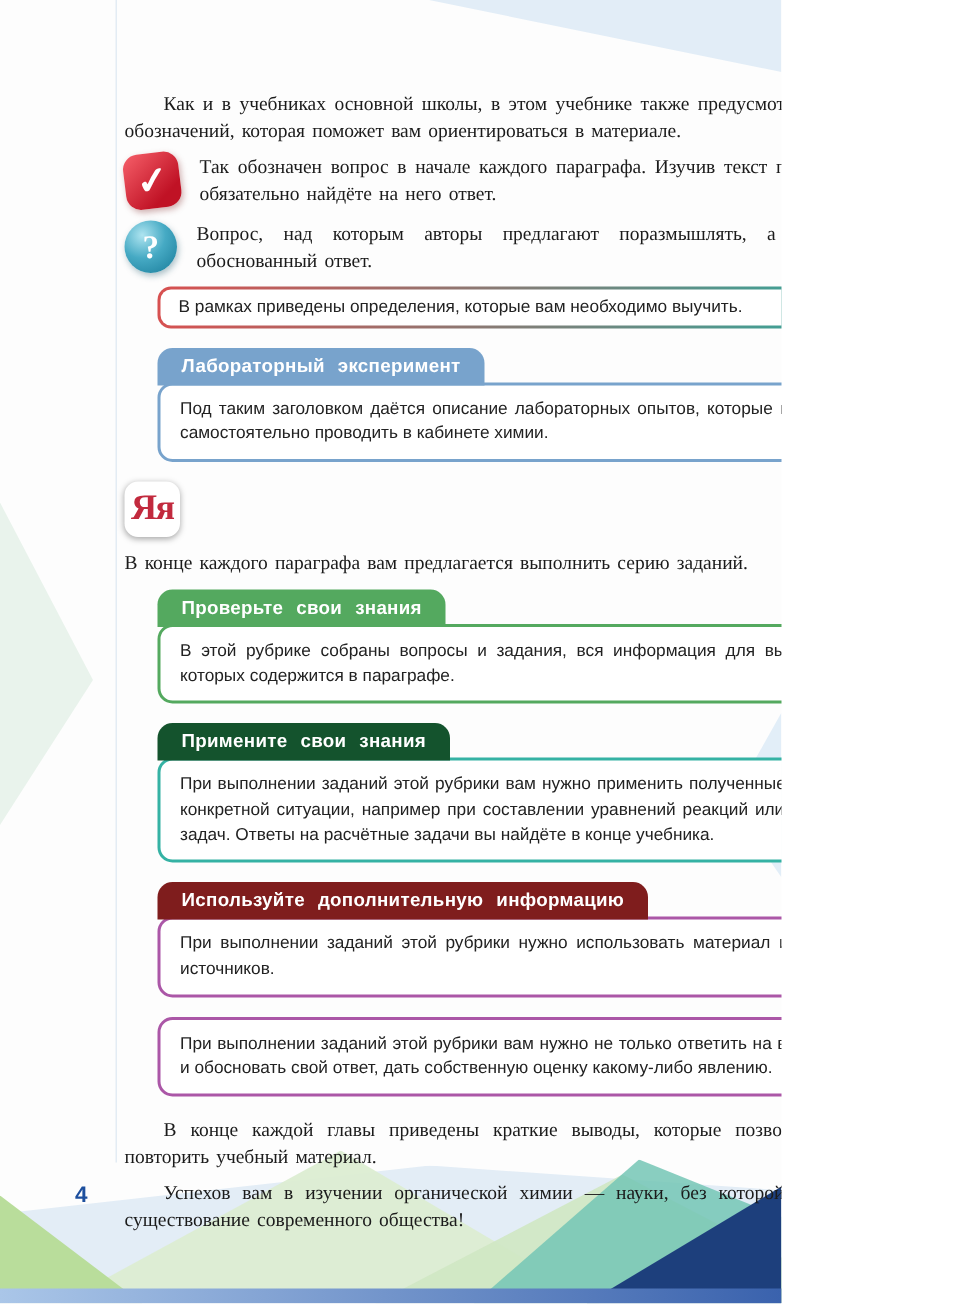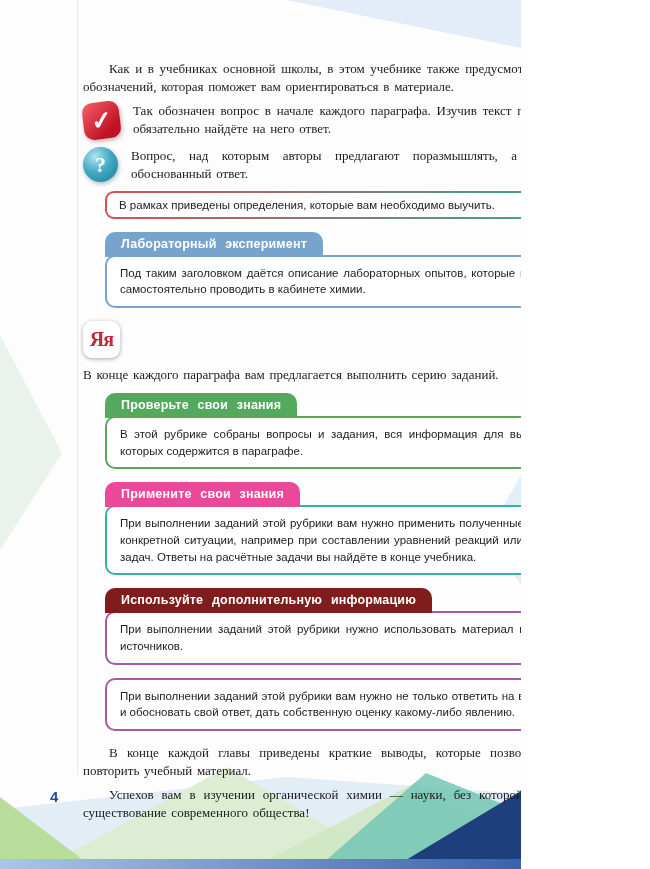--- a/index.html
+++ b/index.html
@@ -52,21 +52,21 @@
     width:35px; height:35px; flex:0 0 35px; border-radius:50%;
     background:radial-gradient(circle at 34% 28%, #aee4f0 0%, #46aac4 45%, #177a98 100%);
     display:flex; align-items:center; justify-content:center;
     color:#fff; font-size:22px; font-weight:bold; font-family:"Liberation Serif",serif;
     box-shadow:1px 2px 4px rgba(20,80,100,.35);
   }
   .icon-letters {
     width:37px; height:37px; flex:0 0 37px; background:#fff; border-radius:9px;
     box-shadow:0 1px 4px rgba(0,0,0,.35);
     display:flex; align-items:center; justify-content:center;
-    color:#c22a3e; font-weight:bold; font-size:20px; letter-spacing:-1px;
+    color:#c22a3e; font-weight:bold; font-size:24px; letter-spacing:-1px;
     font-family:"Liberation Serif",serif;
   }
 
   .def-wrap { margin:2px 8px 13px 22px; padding:2px; border-radius:9px;
     background:linear-gradient(100deg,#d85050,#2aab9e); }
   .def-inner { background:#fff; border-radius:7px; padding:6px 12px;
     font-family:"Liberation Sans",sans-serif; font-size:11.5px; color:#222; }
 
   .rubric { margin:0 8px 13px 22px; }
   .tab {
@@ -75,21 +75,21 @@
     color:#fff; font-family:"Liberation Sans",sans-serif; font-weight:bold;
     font-size:12.5px; word-spacing:5px; letter-spacing:.2px;
   }
   .rbox {
     position:relative; z-index:1; background:#fff; border-radius:10px;
     padding:8px 13px; font-family:"Liberation Sans",sans-serif; font-size:11.5px;
     line-height:1.45; text-align:justify; color:#222;
   }
   .blue   .tab{background:#78a3cc;} .blue   .rbox{border:2px solid #78a3cc;}
   .green  .tab{background:#54a95f;} .green  .rbox{border:2px solid #54a95f;}
-  .teal   .tab{background:#ec4899;} .teal   .rbox{border:2px solid #35b2a4;}
+  .teal   .tab{background:#14532d;} .teal   .rbox{border:2px solid #35b2a4;}
   .purple .tab{background:#7f1d1d;} .purple .rbox{border:2px solid #ab57a7;}
 
   .signature { text-align:right; font-style:italic; font-size:13px; margin:4px 6px 0 0; }
   .page-num {
     position:absolute; left:50px; top:788px; z-index:5;
     font-family:"Liberation Sans",sans-serif; font-weight:bold; font-size:15px; color:#1d4f9e;
   }
 </style>
 </head>
 <body>

